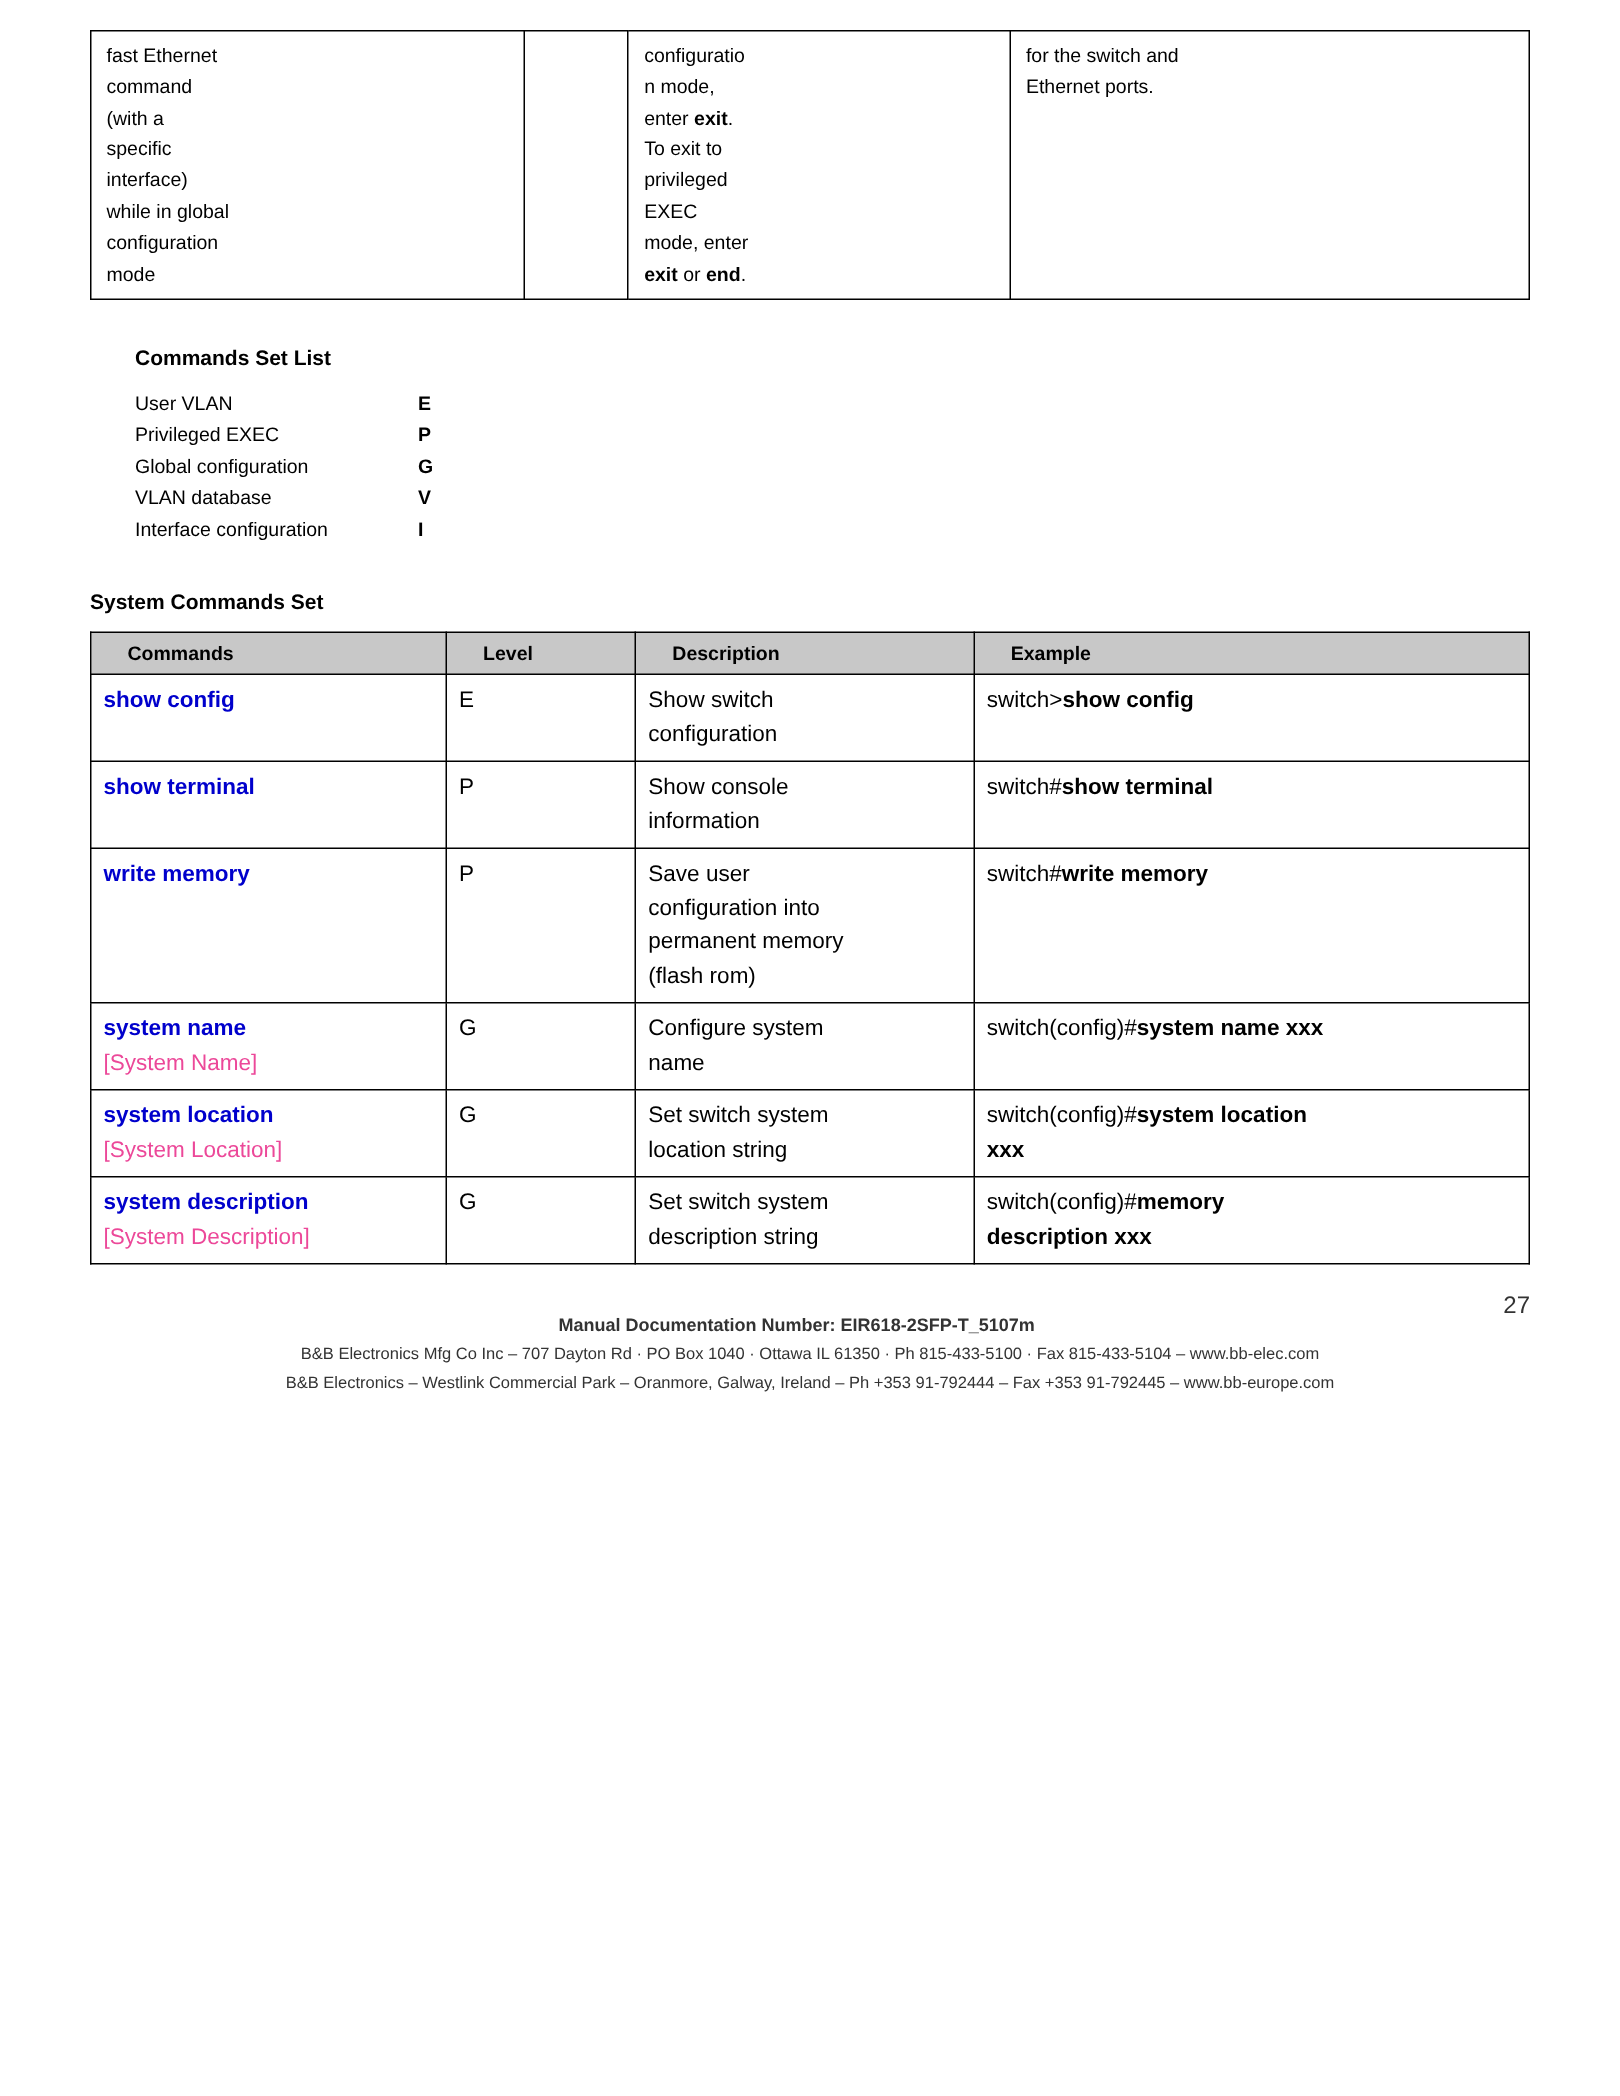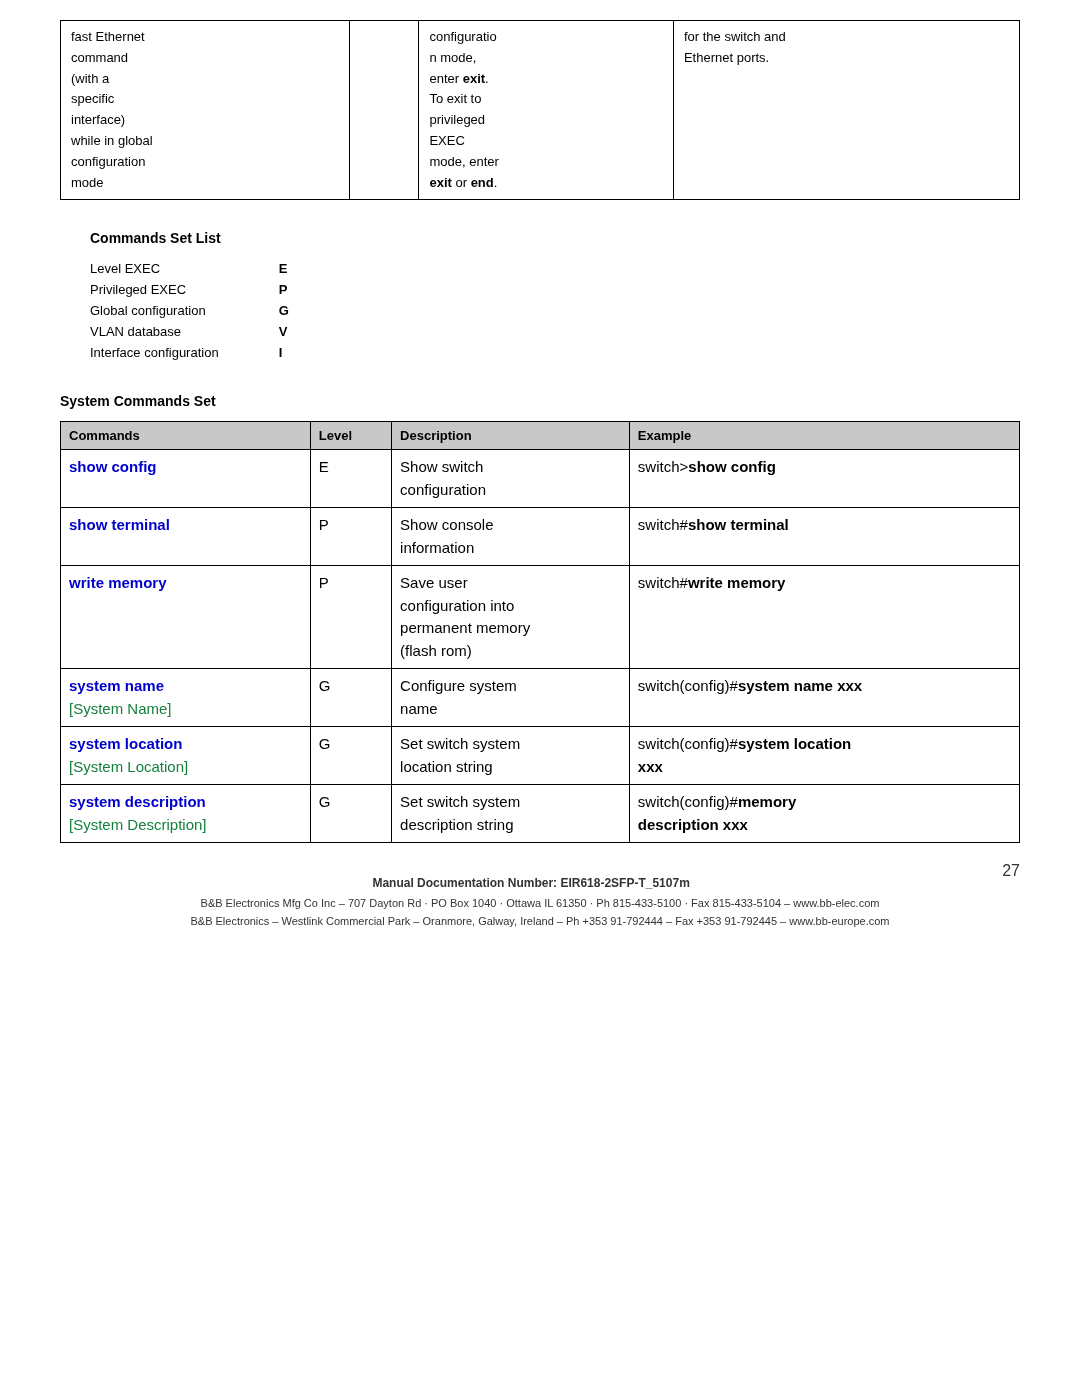--- a/index.html
+++ b/index.html
@@ -52,38 +52,38 @@
 
     
     .system-table {
       width: 100%;
       border-collapse: collapse;
       margin-top: 10px;
     }
     .system-table th {
       background: #c8c8c8;
       border: 1px solid #000;
-      padding: 6px 8px;
+      padding: 6px 24px;
       text-align: left;
       font-weight: bold;
       font-size: 13px;
     }
     .system-table td {
       border: 1px solid #000;
       padding: 6px 8px;
       vertical-align: top;
       font-size: 15px;
       line-height: 1.5;
     }
     .cmd-link {
       color: #0000cc;
       font-weight: bold;
     }
     .cmd-gray {
-      color: #15803d;
+      color: #ec4899;
       font-style: normal;
     }
     .footer {
       text-align: center;
       margin-top: 30px;
       font-size: 11px;
       color: #333;
       line-height: 1.7;
     }
     .footer .manual-line {
@@ -116,21 +116,21 @@
       </td>
     </tr>
   </tbody>
 </table>
 
 <div class="commands-set-list">
   <div class="section-title">Commands Set List</div>
   <table>
     <tbody>
       <tr>
-        <td>Level EXEC</td>
+        <td>User VLAN</td>
         <td class="letter">E</td>
       </tr>
       <tr>
         <td>Privileged EXEC</td>
         <td class="letter">P</td>
       </tr>
       <tr>
         <td>Global configuration</td>
         <td class="letter">G</td>
       </tr>

